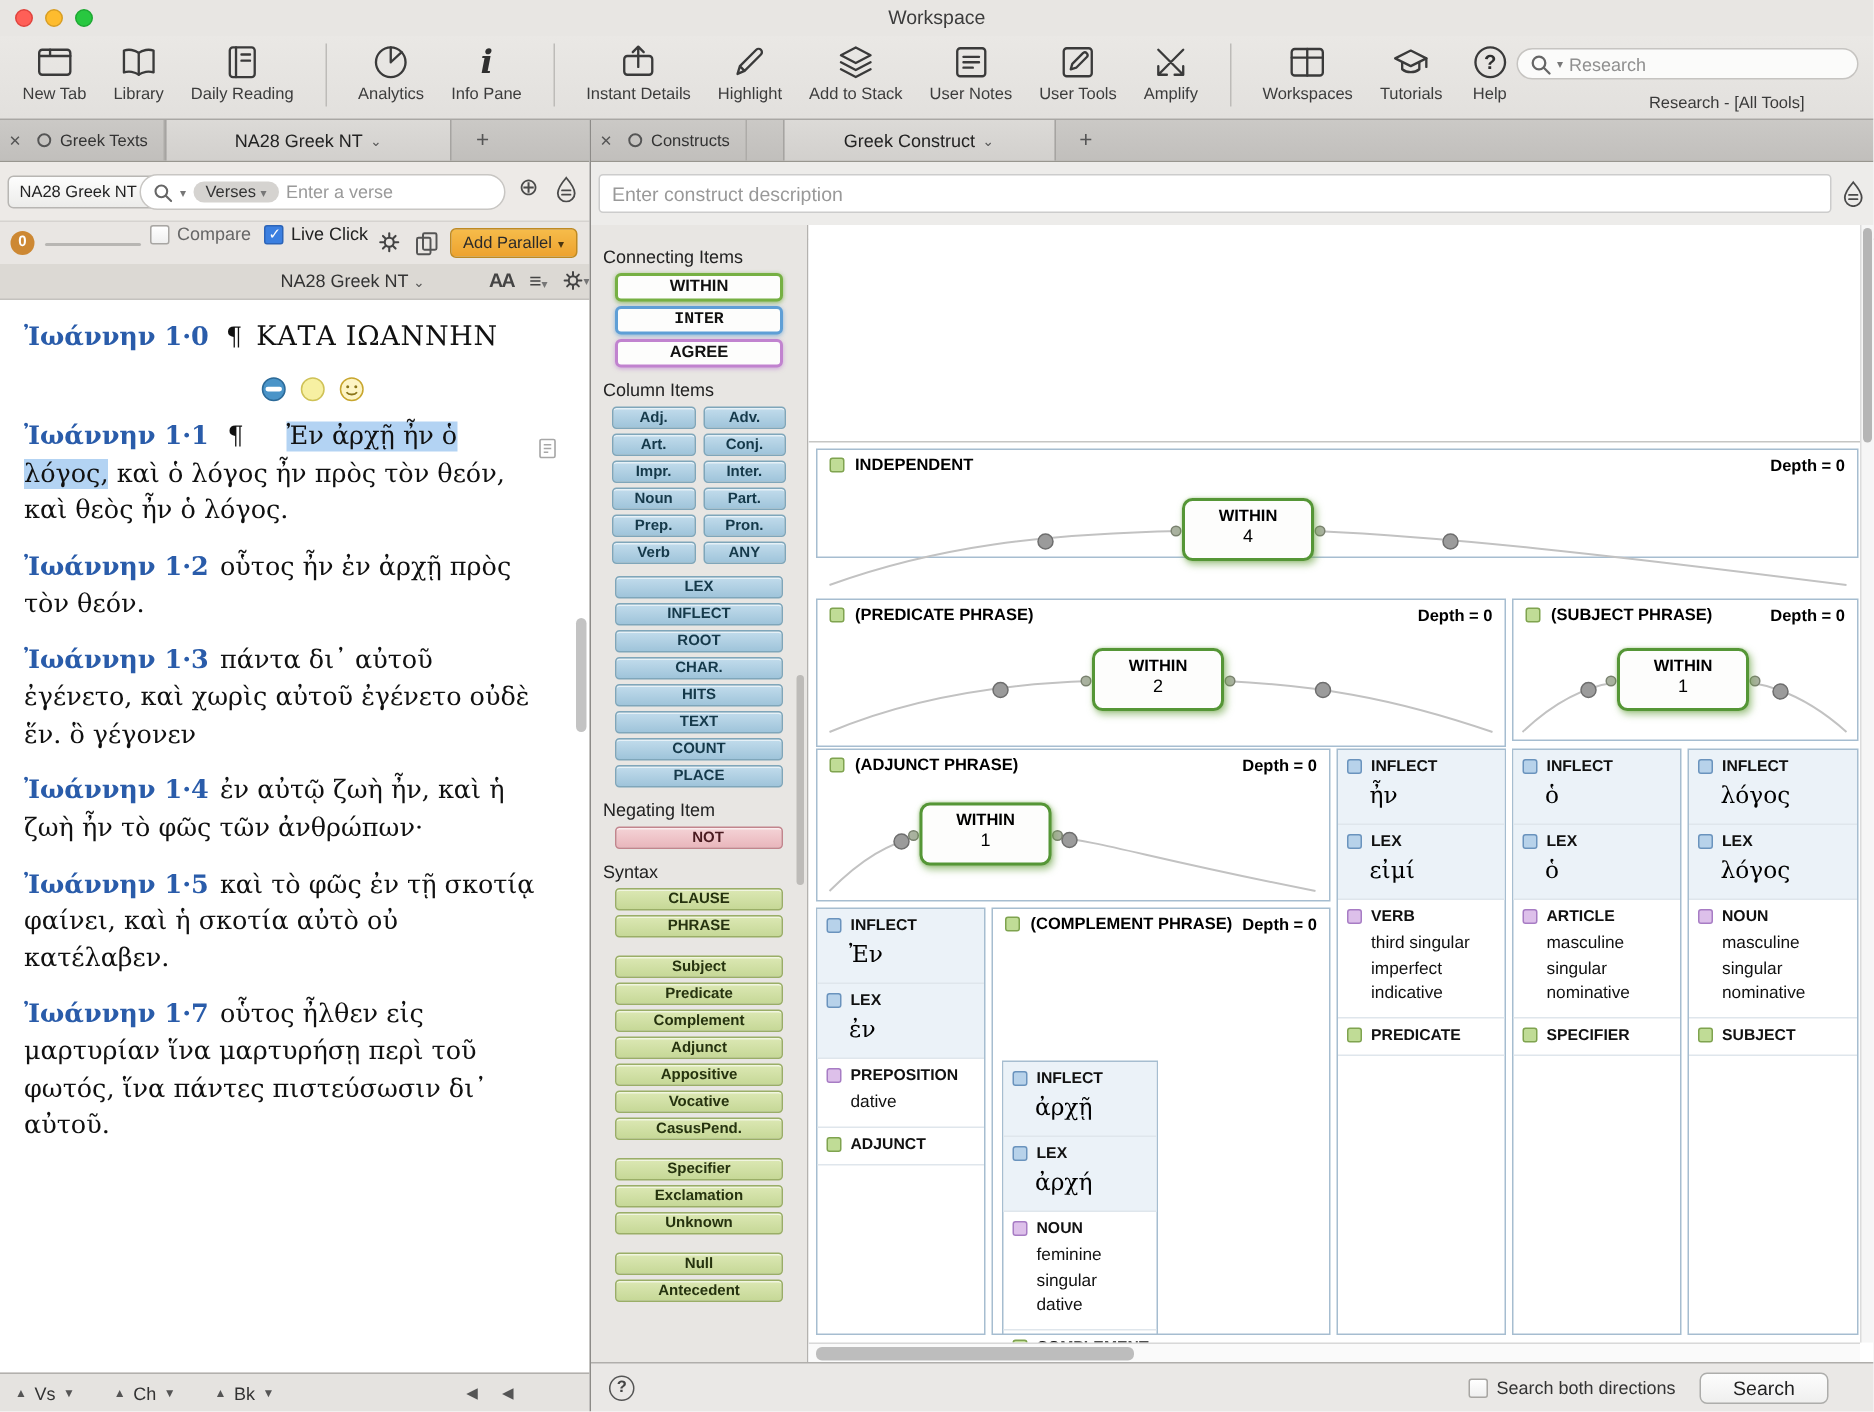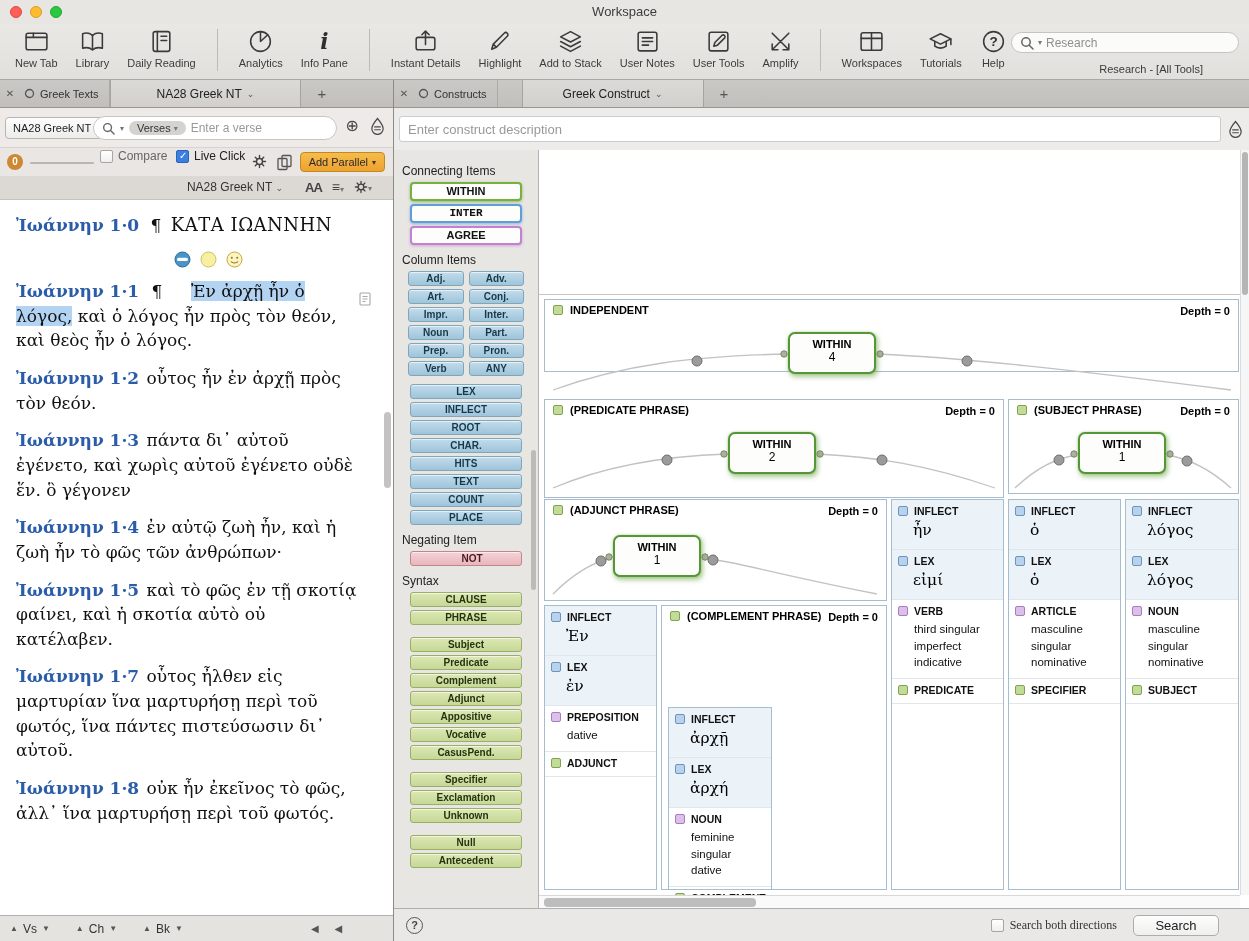--- a/index.html
+++ b/index.html
@@ -59,21 +59,21 @@
   .cb.checked::after { content:"✓"; color:#fff; font-size:10px; position:absolute; left:2px; top:-1px; }
   .cb-row { position:absolute; top:1px; display:flex; align-items:center; gap:5px; font-size:12px; }
   #lp-compare { left:100px; color:#666; }
   #lp-liveclick { left:176px; color:#222; }
   #lp-gear { position:absolute; left:252px; top:6px; }
   #lp-pages { position:absolute; left:276px; top:6px; }
   #lp-addparallel { position:absolute; right:8px; top:4px; height:20px; padding:0 8px; background:linear-gradient(#f6bc4a,#eda22f); border:1px solid #bf8a22; border-radius:4px; font-size:11px; color:#2a2a2a; display:flex; align-items:center; gap:4px; }
 
   #lp-textheader { position:absolute; top:96px; left:0; right:0; height:24px; background:#dcd9d4; border-bottom:1px solid #c4c2be; }
   #lp-th-center { position:absolute; left:0; right:110px; top:4px; text-align:right; font-size:12px; color:#333;margin-left:19px; }
-  #lp-th-icons { position:absolute; right:21px; top:3px; display:flex; align-items:center; gap:10px; }
+  #lp-th-icons { position:absolute; right:0; top:3px; display:flex; align-items:flex-start; gap:10px; }
   .aa { font-size:13px; font-weight:bold; color:#444; letter-spacing:-1px; }
   .listglyph { font-size:14px; color:#444; }
 
   
   #lp-text { position:absolute; top:120px; bottom:26px; left:0; right:0; background:#fff; overflow:hidden; padding:12px 28px 0 16px; font-family:"DejaVu Serif","Liberation Serif",serif; font-size:17px; line-height:1.45; color:#111; }
   .verse { margin:0 0 13px 0; }
   .vref { color:#2a5caa; font-weight:600; margin-right:2px; }
   .pilcrow0 { margin:0 4px; color:#111; }
   .pilcrow { display:inline-block; width:34px; margin-left:5px; color:#111; }
   .hl { background:#b3d3f3; }
@@ -131,21 +131,21 @@
   .wlabel { display:flex; align-items:center; gap:6px; font-size:10.5px; font-weight:bold; color:#111; }
   .wval { font-family:"DejaVu Serif","Liberation Serif",serif; font-size:15.5px; margin:4px 0 0 15px; color:#000; }
   .morph { font-size:11.5px; margin:4px 0 0 16px; white-space:pre-line; line-height:1.45; color:#111; }
   .vscroll { position:absolute; right:0; top:0; width:9px; height:745px; background:#f6f6f6; border-left:1px solid #dcdcdc; }
   .vscroll .thumb { position:absolute; left:1px; top:2px; width:6px; height:143px; background:#b5b5b5; border-radius:3px; }
   .hscroll { position:absolute; left:0; right:9px; bottom:0; height:13px; background:#fafafa; border-top:1px solid #d8d8d8; }
   .hscroll .thumb { position:absolute; left:5px; top:2px; width:212px; height:9px; background:#bdbdbd; border-radius:4px; }
 
   #rp-bottombar { position:absolute; bottom:0; left:0; right:0; height:33px; background:#eae8e6; border-top:1px solid #b0aeab; }
   #rp-help { position:absolute; left:12px; top:8px; width:17px; height:17px; border:1.5px solid #555; border-radius:50%; font-size:11px; font-weight:bold; color:#444; text-align:center; line-height:14px; }
-  #rp-both { position:absolute; right:132px; top:9px; display:flex; align-items:center; gap:6px; font-size:12px; color:#333;font-family:Liberation Serif, serif; }
+  #rp-both { position:absolute; right:132px; top:9px; display:flex; align-items:center; gap:6px; font-size:12px; color:#333; }
   #rp-searchbtn { position:absolute; right:30px; top:6px; width:86px; height:21px; background:linear-gradient(#fdfdfd,#efefee); border:1px solid #adadab; border-radius:5px; font-size:13px; color:#222; text-align:center; line-height:19px; }
 </style>
 </head>
 <body>
 
 <div id="titlebar">
   <span class="traffic t-red"></span>
   <span class="traffic t-yellow"></span>
   <span class="traffic t-green"></span>
   <div id="win-title">Workspace</div>
@@ -444,26 +444,20 @@
         </p>
 
 
         <p class="verse">
           <span class="vref">Ἰωάννην 1·7</span>
           
           
           <span>οὗτος ἦλθεν εἰς μαρτυρίαν ἵνα μαρτυρήσῃ περὶ τοῦ φωτός, ἵνα πάντες πιστεύσωσιν δι᾽ αὐτοῦ.</span>
         </p>
 
-        <p class="verse">
-          <span class="vref">Ἰωάννην 1·8</span>
-          
-          
-          <span>οὐκ ἦν ἐκεῖνος τὸ φῶς, ἀλλ᾽ ἵνα μαρτυρήσῃ περὶ τοῦ φωτός.</span>
-        </p>
 
       </div>
     <span id="lp-noteicon">
         <svg width="12" height="14" viewBox="0 0 12 14" style="stroke:#8a8a8a;fill:none;stroke-width:1.1;">
           <rect x="1" y="1" width="10" height="12" rx="1"></rect>
           <path d="M3.5 4.5 H8.5 M3.5 7 H8.5 M3.5 9.5 H6.5"></path>
         </svg>
       </span>
   </div>
   <div id="lp-scrollthumb"></div>

